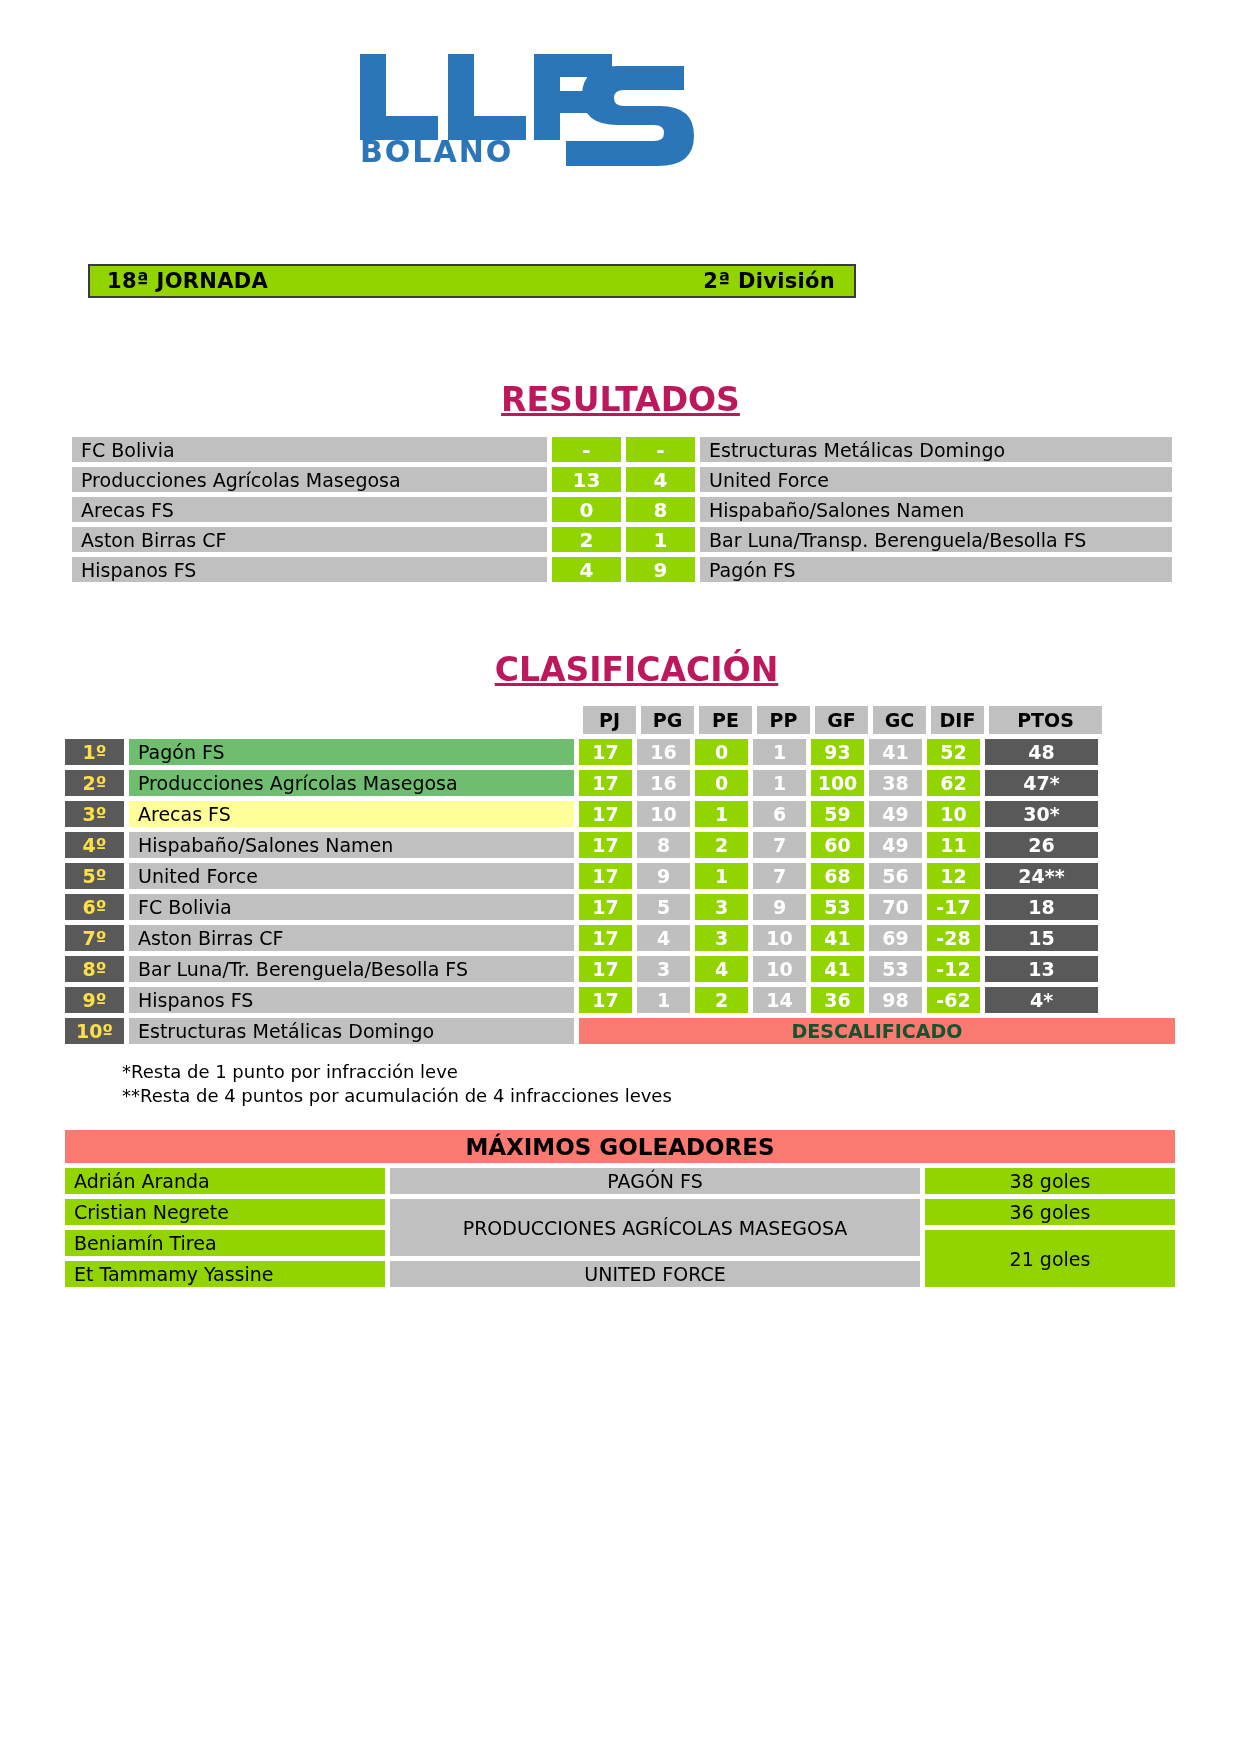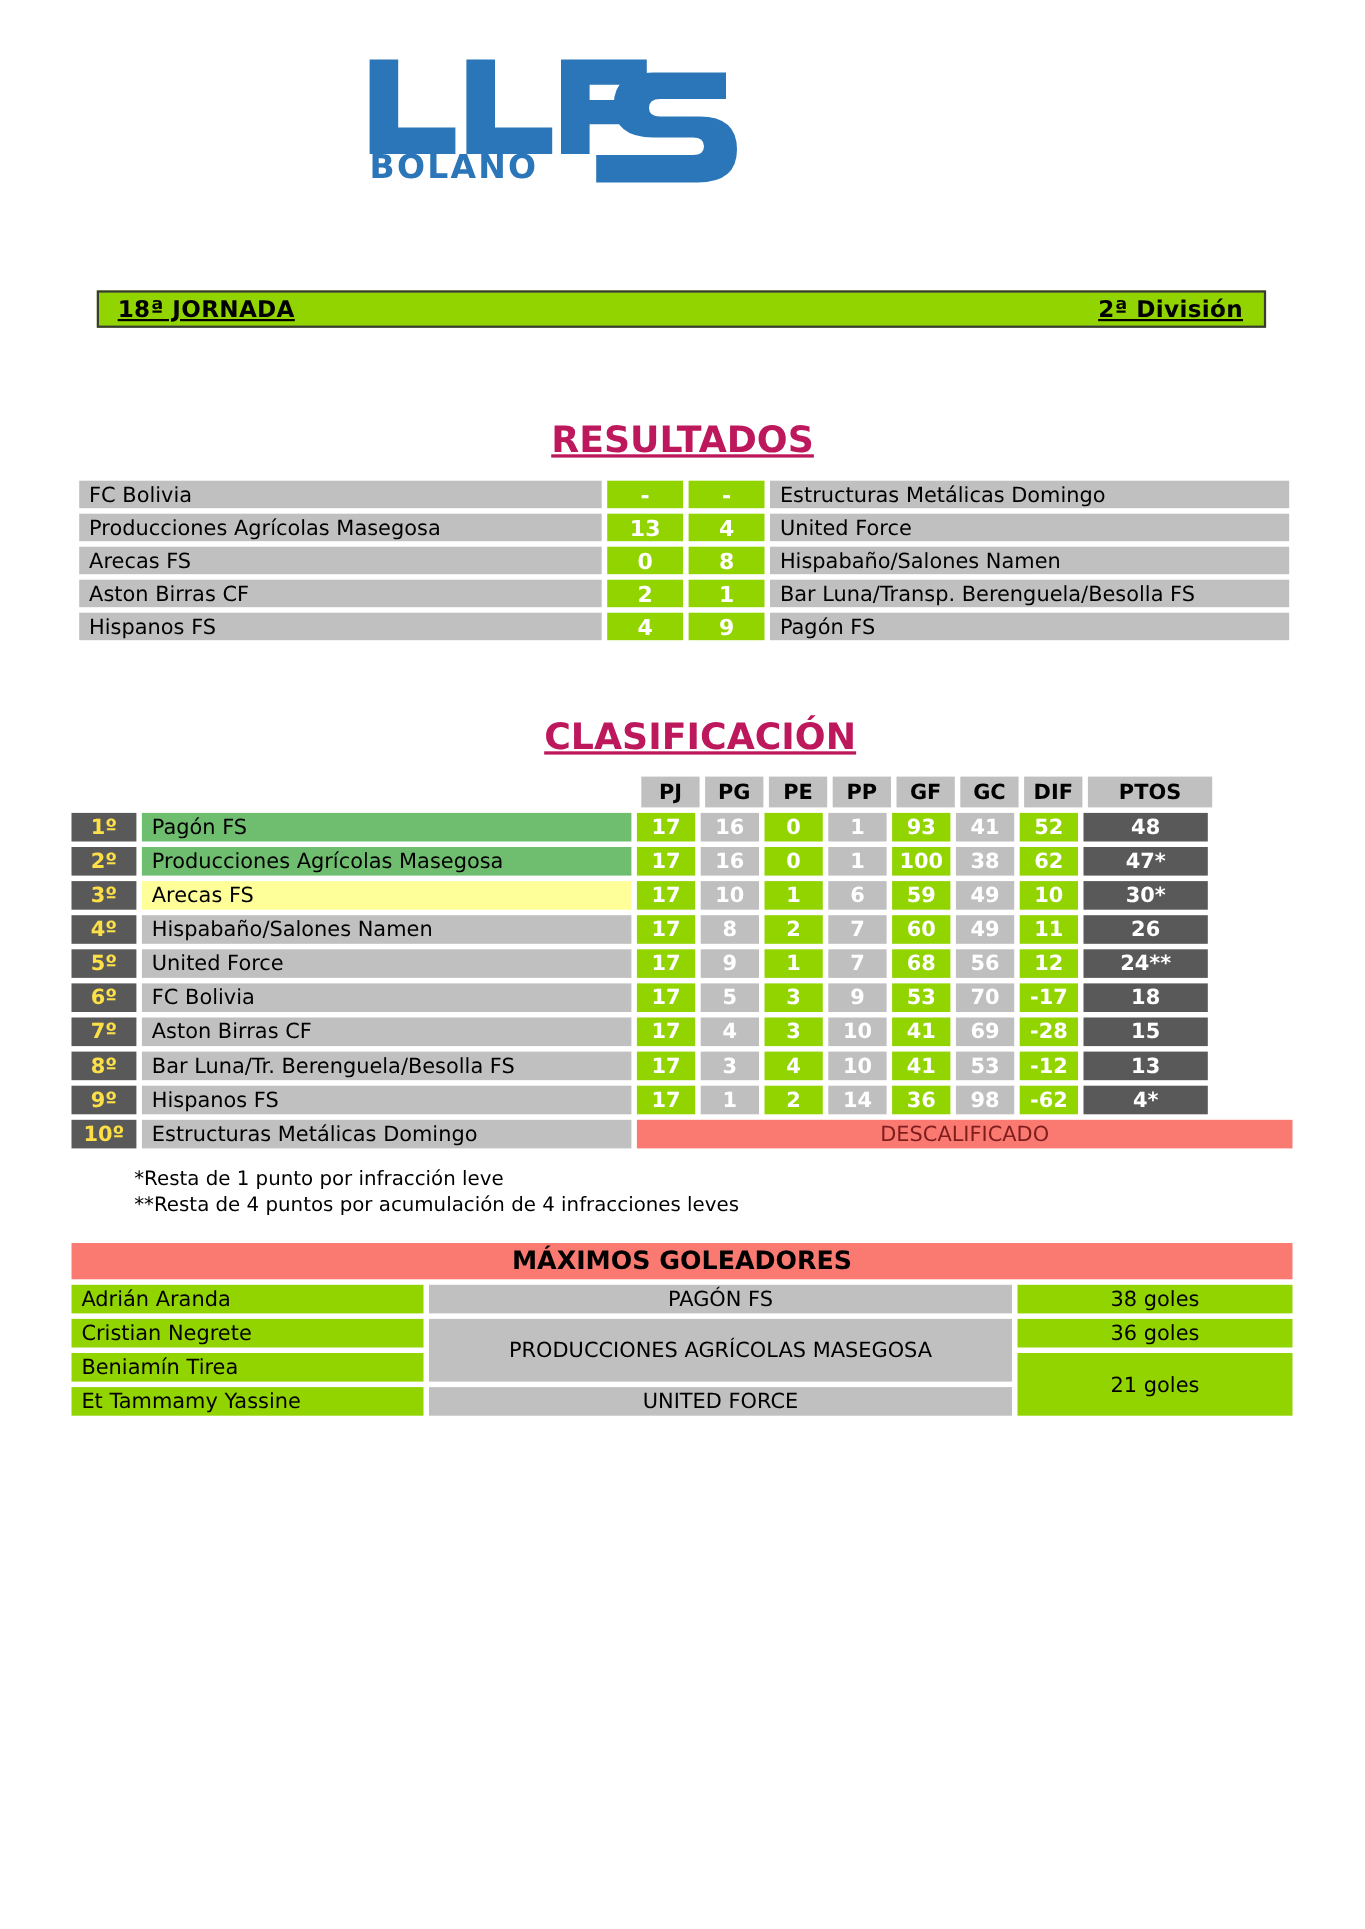--- a/index.html
+++ b/index.html
@@ -15,35 +15,35 @@
     position: relative;
     overflow: hidden;
   }
 
   
   .logo-wrap {
     position: absolute;
     left: 0; top: 44px;
     width: 1016px;
     text-align: center;
+    padding-left: 24px;
   }
   .logo-svg { display: inline-block; }
 
   
   .jornada-bar {
     position: absolute;
     left: 88px; top: 264px;
-    width: 1063px; height: 34px;
+    width: 768px; height: 34px;
     background: #92d400;
     border: 2px solid #3a3a3a;
     box-sizing: border-box;
     display: flex;
     align-items: center;
     justify-content: space-between;
-    text-decoration: underline;
   }
   .jornada-bar .left,
   .jornada-bar .right {
     font-weight: bold;
     font-size: 21px;
     letter-spacing: 0.3px;
     font-family: "DejaVu Sans", sans-serif;
   }
   .jornada-bar .left { padding-left: 17px; }
   .jornada-bar .right { padding-right: 19px; }
@@ -159,22 +159,22 @@
     font-size: 19px;
     font-family: "DejaVu Sans", sans-serif;
   }
   .cl-cell.green { background: #92d400; }
   .cl-cell.grey  { background: #bfbfbf; }
   .cl-cell.pts   { flex: 0 0 113px; background: #595959; }
   .cl-desc {
     flex: 1 1 auto;
     margin-left: 5px;
     background: #fa7a72;
-    color: #7f1d1d;
-    font-weight: normal;
+    color: #14532d;
+    font-weight: bold;
     font-size: 19px;
     display: flex; align-items: center; justify-content: center;
     font-family: "DejaVu Sans", sans-serif;
   }
 
   
   .notes {
     position: absolute;
     left: 122px; top: 1060px;
     font-size: 18px;

